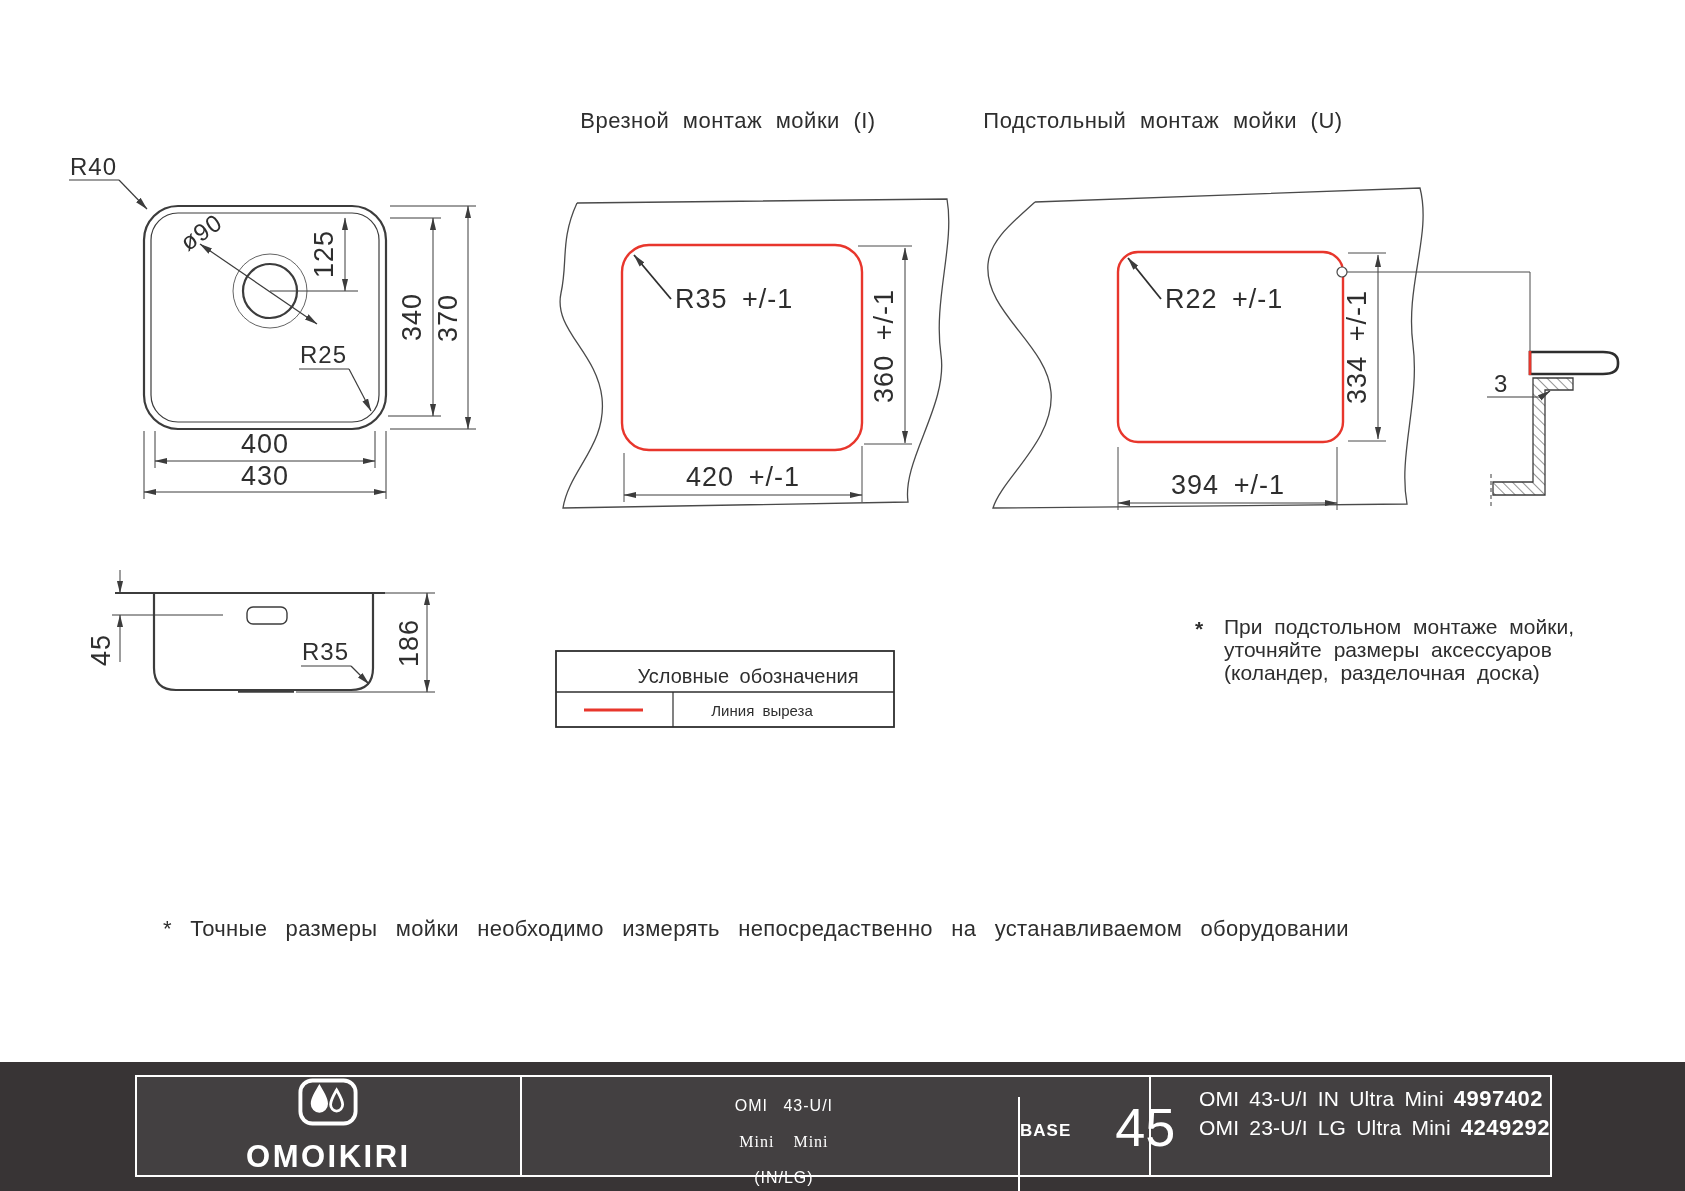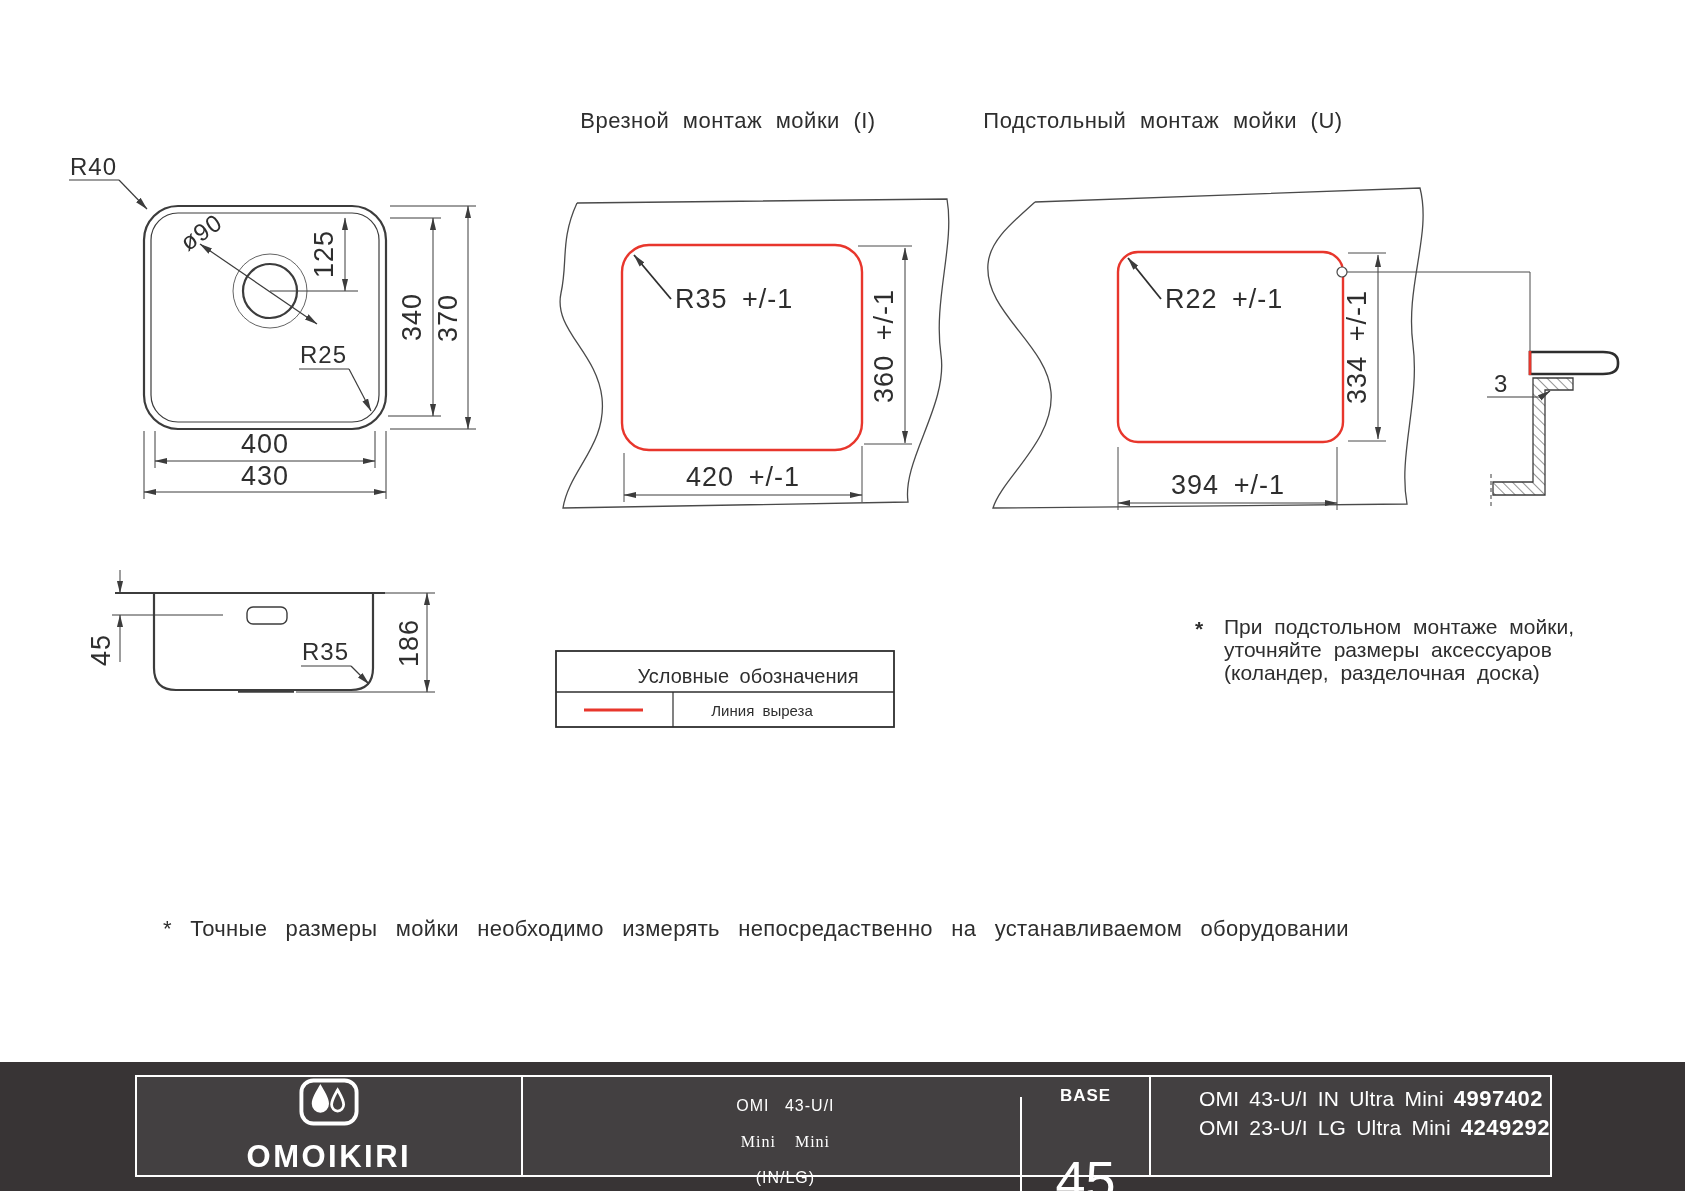--- a/index.html
+++ b/index.html
@@ -16,21 +16,21 @@
   
   .footer{position:absolute;left:0;top:1062px;width:1685px;height:129px;background:#383435;}
   .ftable{position:absolute;left:135px;top:13px;width:1417px;height:102px;
           border:2px solid #ffffff;display:flex;box-sizing:border-box;background:#434041;}
   .fcell{box-sizing:border-box;height:100%;flex-direction:column;}
   .logo-cell{width:392px;border-right:2px solid #fff;display:flex;align-items:center;justify-content:center;gap:12px;}
   .name-cell{width:507px;border-right:2px solid #fff;display:flex;align-items:center;gap:18px;padding-left:28px;
              color:#fff;font-size:16px;letter-spacing:1px;margin-top:20px;}
   .name-cell .serif{font-family:"Liberation Serif",serif;word-spacing:14px;}
   .name-cell .mono{word-spacing:10px;}
-  .base-cell{width:131px;border-right:2px solid #fff;display:flex;flex-direction:column;align-items:center;color:#fff;gap:44px;}
+  .base-cell{width:131px;border-right:2px solid #fff;display:flex;flex-direction:row;align-items:center;color:#fff;gap:44px;}
   .base-label{font-size:17px;font-weight:bold;letter-spacing:1px;margin-top:9px;}
   .base-value{font-size:54px;font-weight:400;line-height:1.05;margin-top:2px;}
   .sku-cell{flex:1;display:flex;flex-direction:column;justify-content:flex-start;color:#fff;padding-top:7px;border-radius:13px;}
   .sku-row{display:flex;align-items:baseline;gap:10px;padding-left:48px;line-height:29px;white-space:nowrap;}
   .sku-line{font-size:21px;letter-spacing:.2px;word-spacing:4px;}
   .sku-code{font-size:22px;font-weight:bold;letter-spacing:.5px;}
   .wordmark{color:#fff;font-weight:bold;font-size:31px;letter-spacing:2.5px;}
 </style>
 </head>
 <body>

